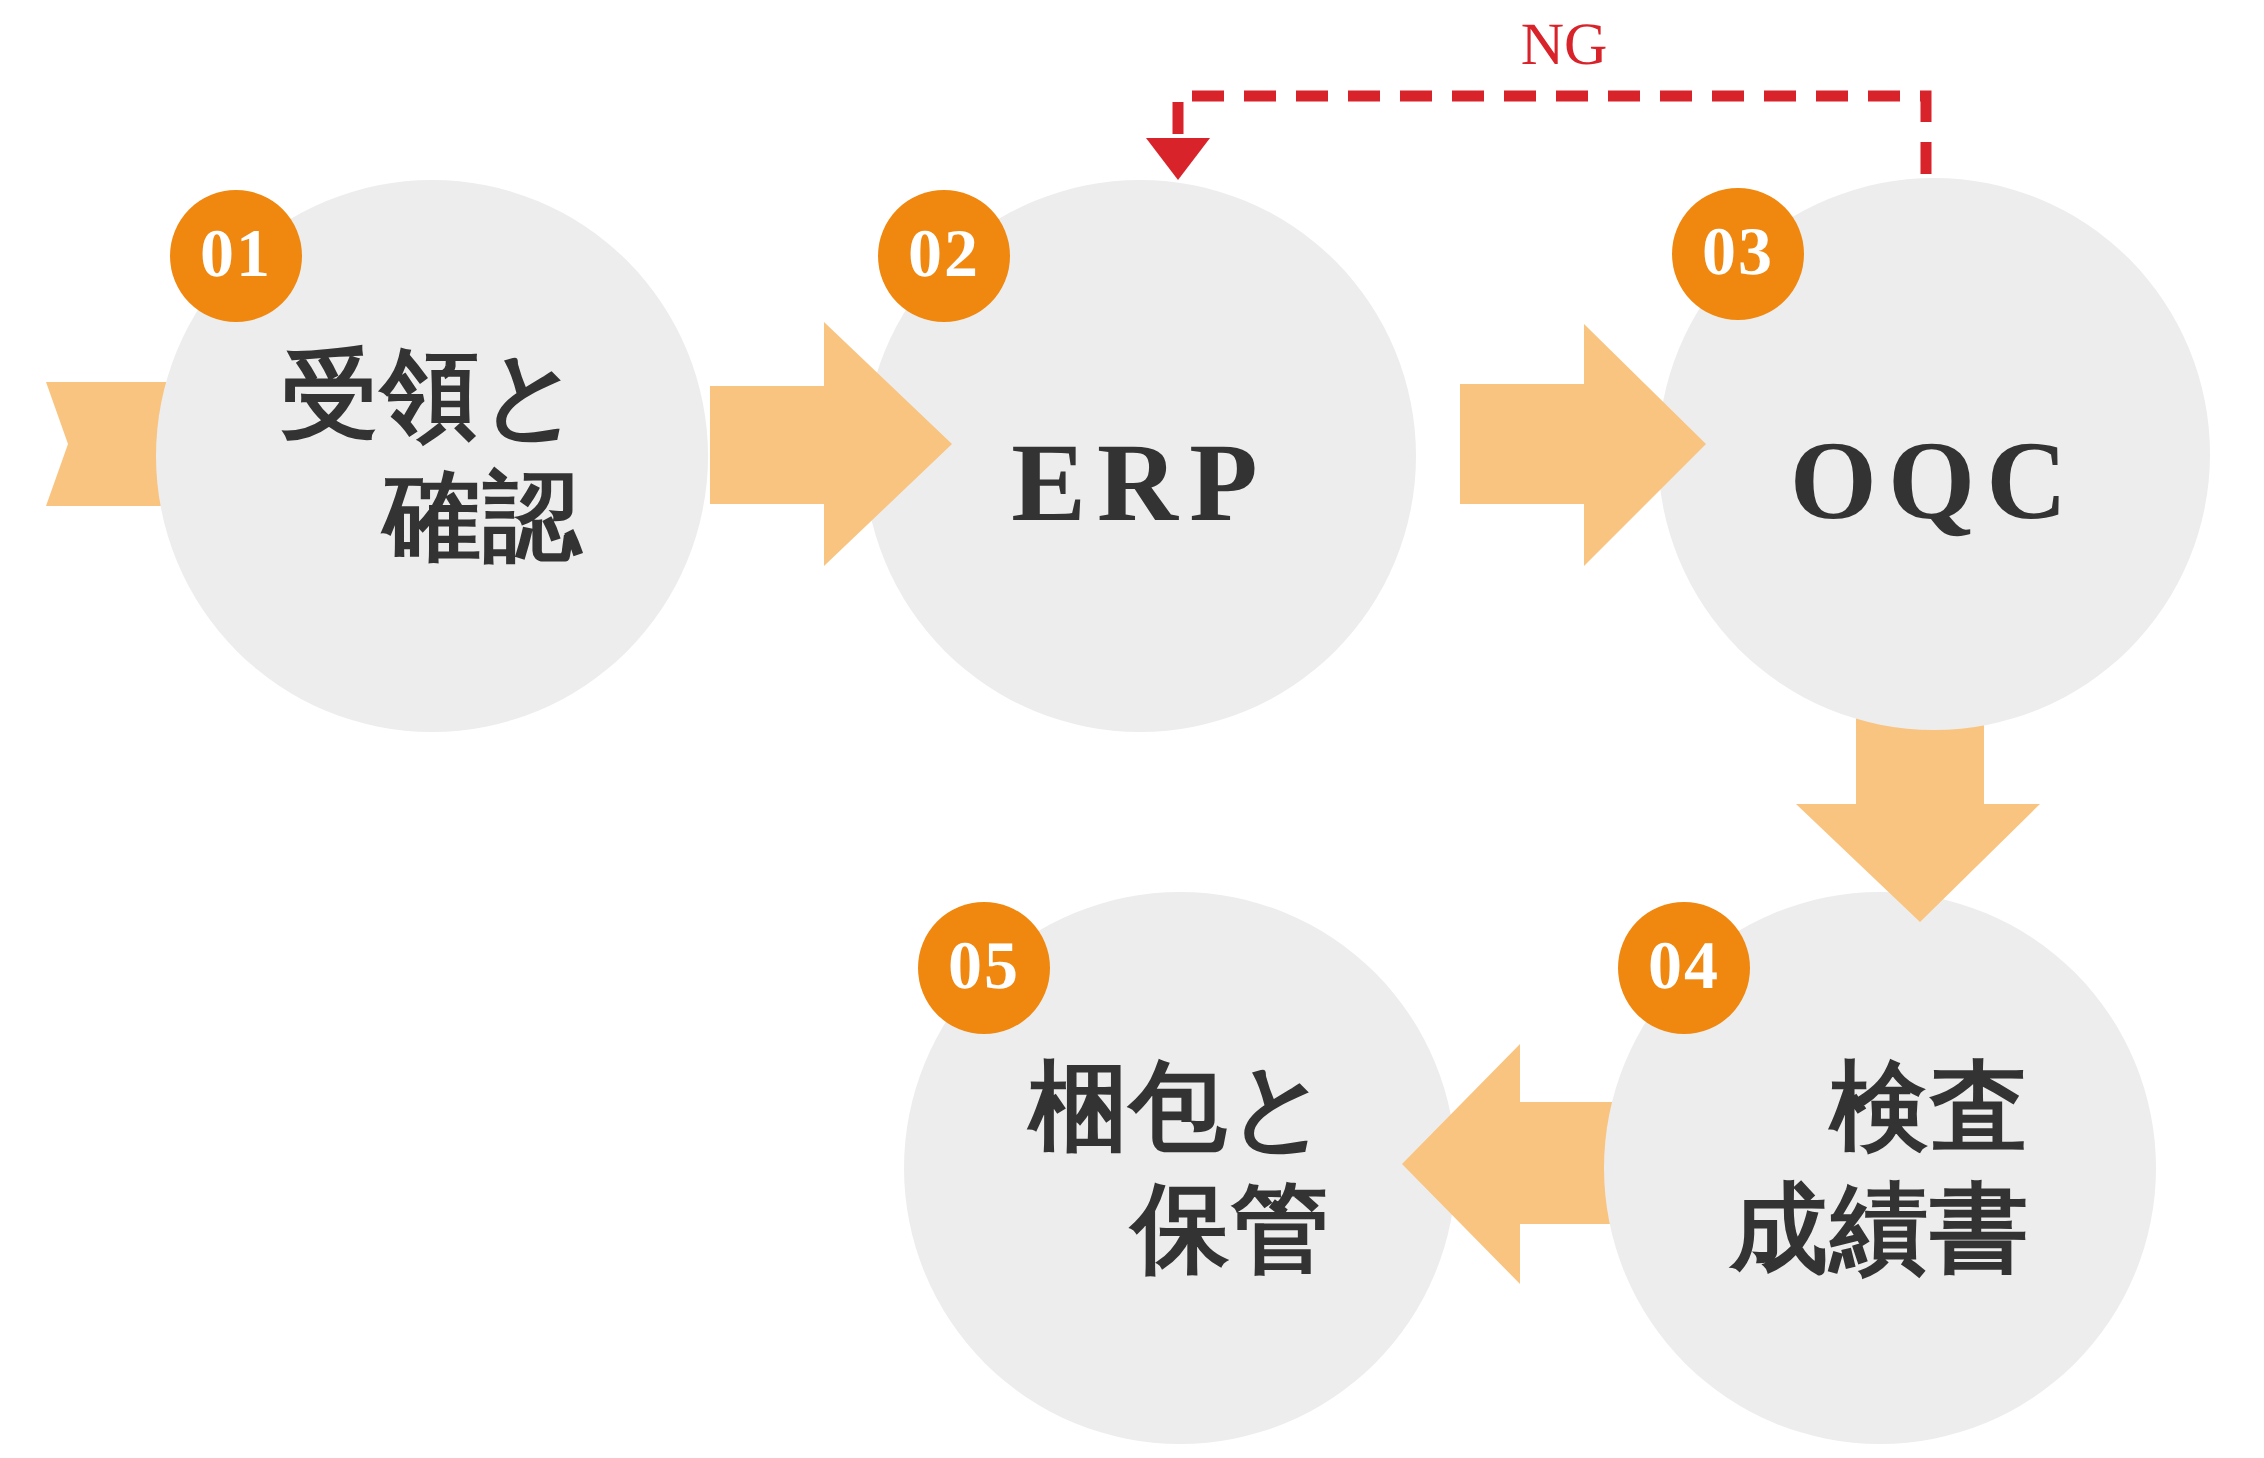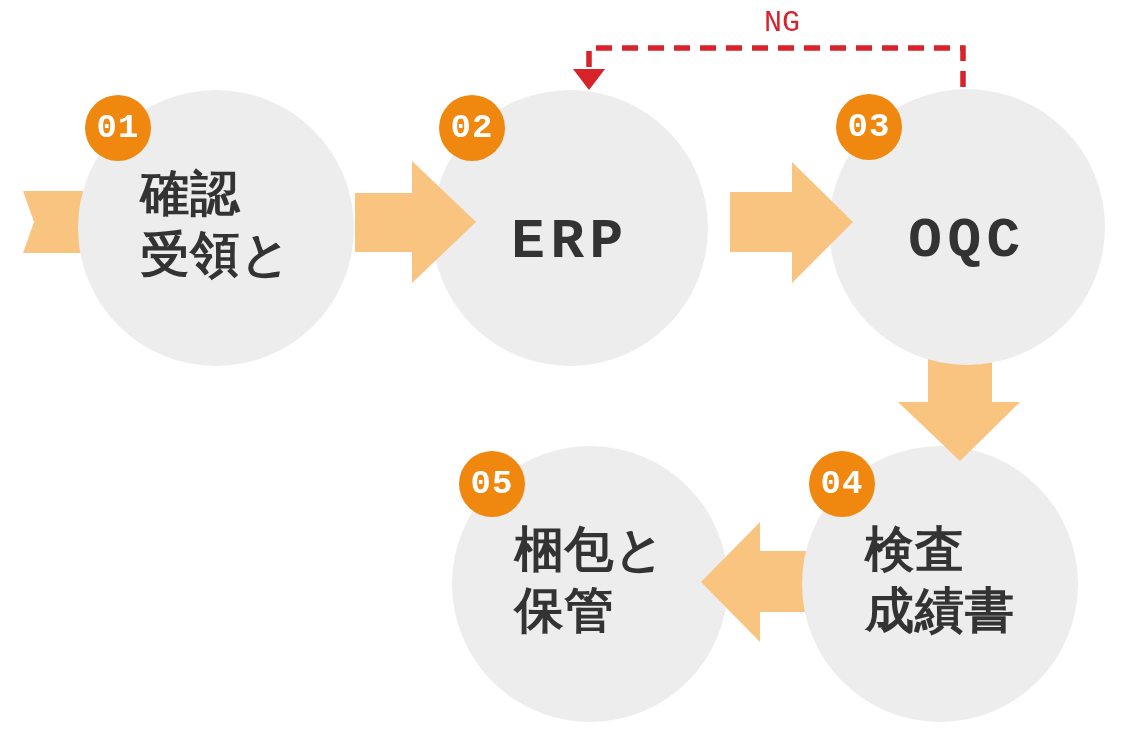--- a/index.html
+++ b/index.html
@@ -6,29 +6,29 @@
     --badge-orange:#F0870F;
     --arrow-orange:#F9C480;
     --circle-gray:#EDEDED;
     --text-dark:#333333;
     --ng-red:#D8232A;
     --badge-text:#FFFFFF;
   }
   html,body{margin:0;padding:0;background:#ffffff;}
   .stage{
     position:relative;width:1132px;height:729px;background:#ffffff;overflow:hidden;
-    font-family:Liberation Mono, monospace;
+    font-family:Liberation Serif, serif;
   }
   .layer{position:absolute;left:0;top:0;width:1132px;height:729px;pointer-events:none;}
   .z0{z-index:0}.z2{z-index:2}.z4{z-index:4}.z6{z-index:6}.z7{z-index:7}
 
   .circle{
     position:absolute;width:276px;height:276px;border-radius:50%;
     background:var(--circle-gray);
-    display:flex;align-items:center;justify-content:center;text-align:left;
+    display:flex;align-items:center;justify-content:center;text-align:right;
   }
   .c1{left:78px;top:90px;z-index:1}
   .c2{left:432px;top:90px;z-index:1}
   .c3{left:829px;top:89px;z-index:5}
   .c4{left:802px;top:446px;z-index:3}
   .c5{left:452px;top:446px;z-index:1}
 
   .label{
     font-size:49px;font-weight:700;color:var(--text-dark);
     line-height:61px;letter-spacing:1px;
@@ -77,22 +77,22 @@
   <svg class="layer z7" viewBox="0 0 1132 729">
     <path class="dash" d="M963 87 L963 48 L589 48 L589 67"></path>
     <polygon class="f-red" points="573,69 605,69 589,90"></polygon>
   </svg>
 
   <div class="ng-label">NG</div>
 
   <div class="circle c1">
     <div class="badge">01</div>
     <div class="label">
+      <span>受領と</span>
       <span>確認</span>
-      <span>受領と</span>
     </div>
   </div>
 
   <div class="circle c2">
     <div class="badge">02</div>
     <div class="label latin">
       <span>ERP</span>
       <span></span>
     </div>
   </div>

